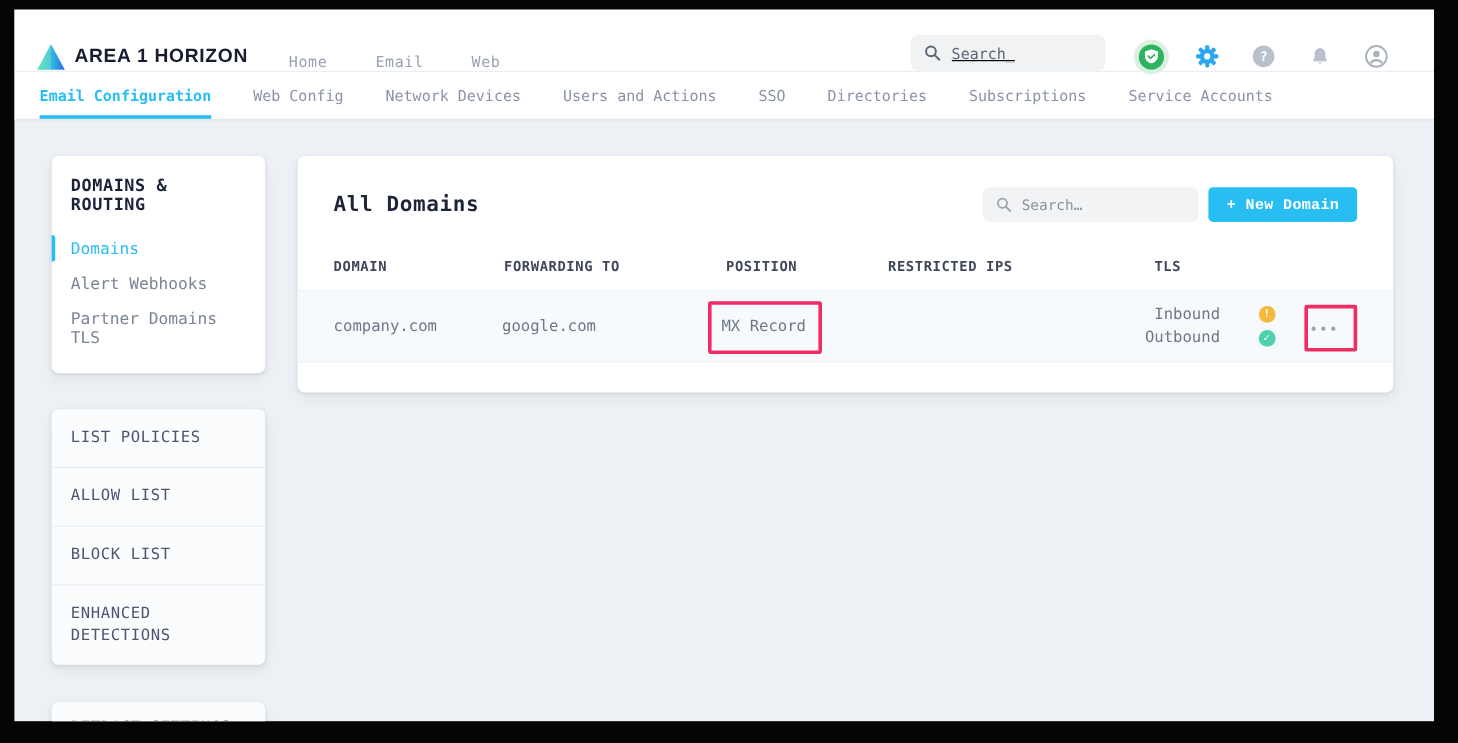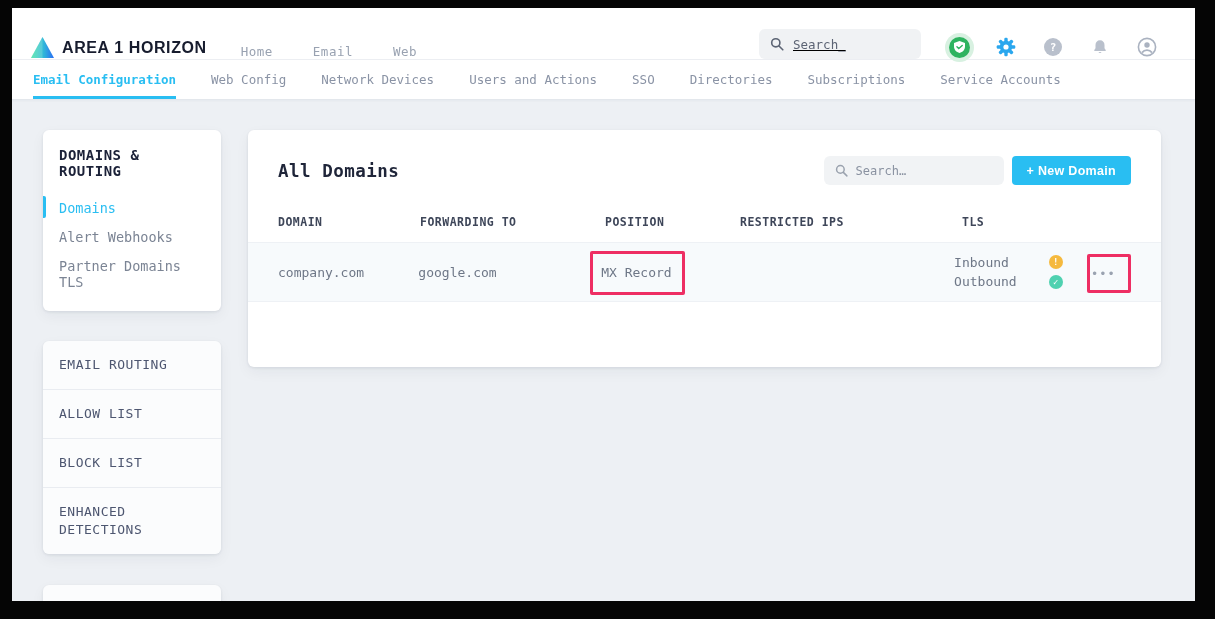--- a/index.html
+++ b/index.html
@@ -49,41 +49,41 @@
     background:#29bef2; border-radius:0 2px 2px 0; }
   .policy-card { margin-top:30px; overflow:hidden; background:transparent;
     box-shadow:0 1px 3px rgba(25,35,60,.09), 0 5px 14px rgba(25,35,60,.05); border-radius:6px; }
   .policy-item { background:#fbfcfd; padding:15px 16px; font-size:13px; letter-spacing:.5px;
     color:#4d5670; border-bottom:1px solid #e9ecf1; cursor:pointer; line-height:18px; }
   .policy-item:last-child { border-bottom:none; }
   .retract-card { margin-top:31px; padding:14px 16px; font-size:13px; letter-spacing:.5px;
     color:#4d5670; cursor:pointer; background:#fbfcfd; }
 
   
-  .main-card { position:absolute; left:236px; top:122px; width:913px; height:237px;
+  .main-card { position:absolute; left:236px; top:122px; width:913px; height:197px;
     background:#ffffff; border-radius:6px;
     box-shadow:0 1px 3px rgba(25,35,60,.09), 0 5px 14px rgba(25,35,60,.05); }
   .card-head { display:flex; align-items:center; padding:26px 30px 24px; }
   .card-title { font-size:17.5px; font-weight:bold; color:#1f2539; letter-spacing:.5px; }
   .head-right { margin-left:auto; display:flex; align-items:center; gap:8px; }
   .card-search { width:180px; height:29px; background:#f1f3f5; border-radius:6px;
     display:flex; align-items:center; gap:8px; padding:0 11px; }
   .card-search input { border:none; outline:none; background:transparent; width:100%;
     font-family:inherit; font-size:12px; color:#7c8494; }
   .card-search input::placeholder { color:#8a92a1; opacity:1; }
   .btn-new { height:29px; background:#29bef2; color:#ffffff; border:none; border-radius:4px;
-    font-family:Liberation Sans, sans-serif; font-size:12.5px; font-weight:bold; padding:0 15px; cursor:pointer; letter-spacing:.3px; }
+    font-family:Liberation Mono, monospace; font-size:12.5px; font-weight:bold; padding:0 15px; cursor:pointer; letter-spacing:.3px; }
 
   .thead { display:flex; padding:6px 30px 13px; }
   .th { font-size:11.5px; font-weight:bold; color:#3e4659; letter-spacing:.5px; }
   .trow { position:relative; display:flex; align-items:center; padding:0 30px; min-height:60px;
     background:#f7fafc; border-top:1px solid #eef1f5; border-bottom:1px solid #eef1f5; }
   .c1 { width:142px; } .c2 { width:185px; } .c3 { width:135px; } .c4 { width:222px; } .c5 { width:123px; }
   .cell { font-size:13px; color:#6e7787; }
-  .tls-cell { display:flex; align-items:center; gap:32px; }
+  .tls-cell { display:flex; align-items:center; gap:32px;text-align:right; }
   .tls-labels div { font-size:13px; color:#6e7787; line-height:19.5px; }
   .tls-icons { display:flex; flex-direction:column; gap:6px; }
   .dot { width:14px; height:14px; border-radius:50%; color:#ffffff; font-size:9px; font-weight:bold;
     display:flex; align-items:center; justify-content:center; line-height:1; }
   .dot.warn { background:#f5b93e; }
   .dot.ok { background:#4fd1b0; }
   .cell-actions { margin-left:auto; width:56px; text-align:center; }
   .dots { font-size:12px; color:#9aa2b0; letter-spacing:1px; cursor:pointer; user-select:none; }
 
   .annot { position:absolute; border:3px solid #ee2e63; border-radius:2px; pointer-events:none; }
@@ -187,21 +187,21 @@
       </div>
       <div class="side-item">
         <span>Alert Webhooks</span>
       </div>
       <div class="side-item">
         <span>Partner Domains TLS</span>
       </div>
     </div>
 
     <div class="policy-card">
-      <div class="policy-item">EMAIL ROUTING</div>
+      <div class="policy-item">LIST POLICIES</div>
       <div class="policy-item">ALLOW LIST</div>
       <div class="policy-item">BLOCK LIST</div>
       <div class="policy-item">ENHANCED DETECTIONS</div>
     </div>
 
     <div class="card retract-card">RETRACT SETTINGS</div>
   </div>
 
   <div class="main-card">
     <div class="card-head">

